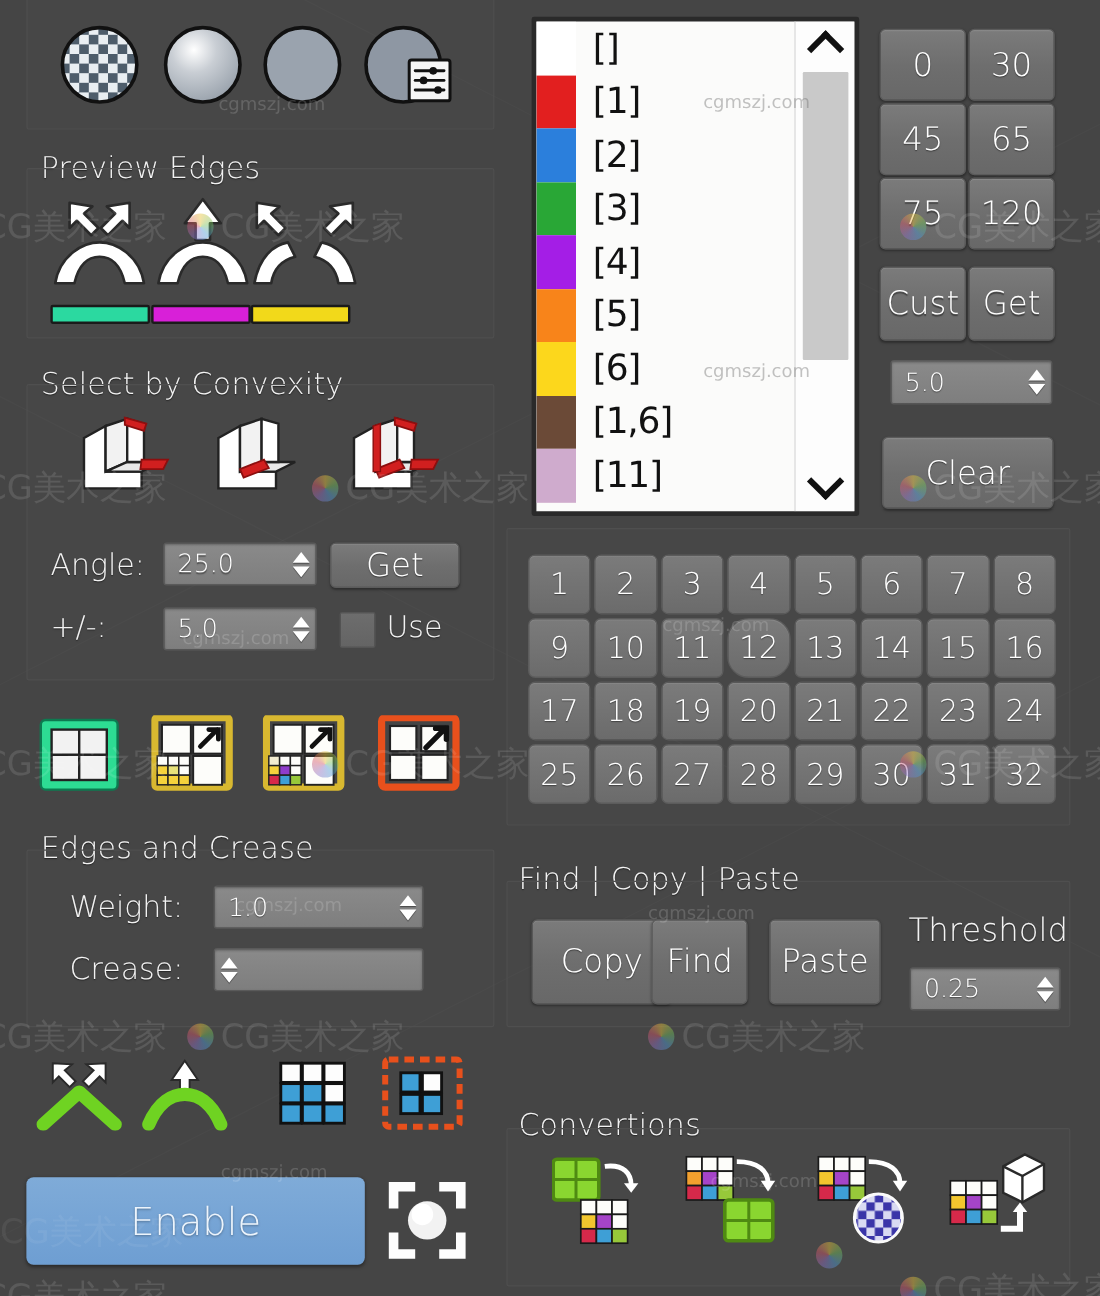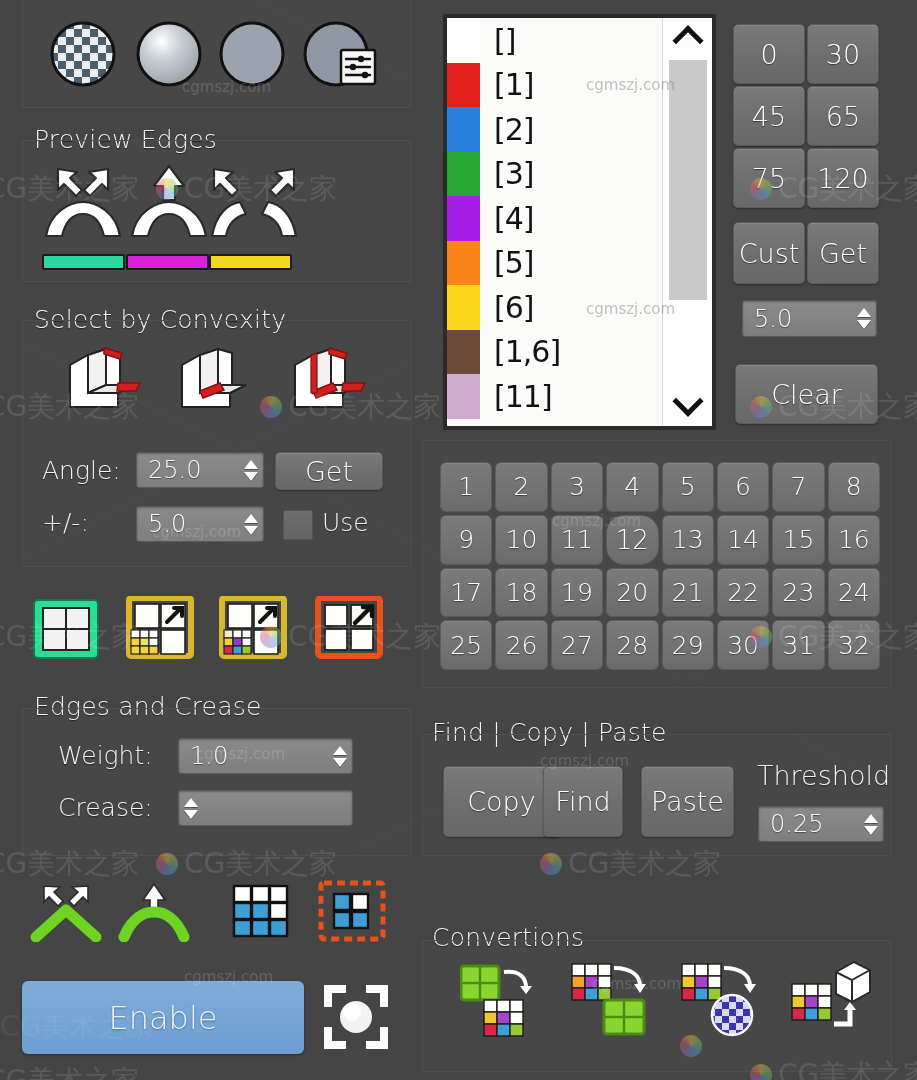--- a/index.html
+++ b/index.html
@@ -48,21 +48,21 @@
   .spin {
     position: absolute;
     background: linear-gradient(180deg,#8a8a8a 0%,#7e7e7e 100%);
     border: 1px solid #5a5a5a;
     border-radius: 3px;
     display: flex; align-items: center;
     box-shadow: inset 0 1px 2px rgba(0,0,0,.3);
   }
   .spin .val {
     flex: 1; padding-left: 11px;
-    color: #ffffff; font-size: 24px; font-weight: 300;
+    color: #ffffff; font-size: 21px; font-weight: 300;
     text-shadow: 0 1px 1px rgba(0,0,0,.45);
   }
   .spin .arrows {
     width: 24px; height: 100%;
     display: flex; flex-direction: column;
     align-items: center; justify-content: center;
     gap: 3px;
     cursor: pointer;
   }
   .tri-up, .tri-dn {

